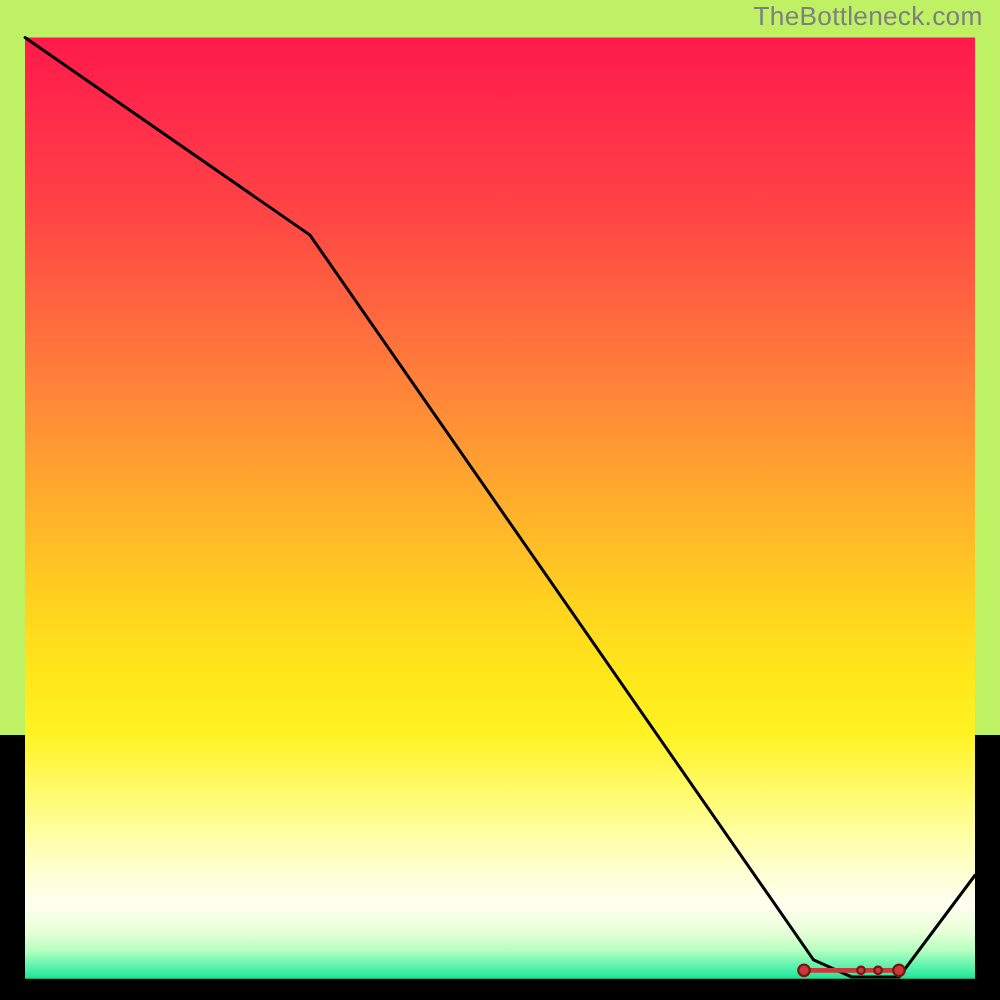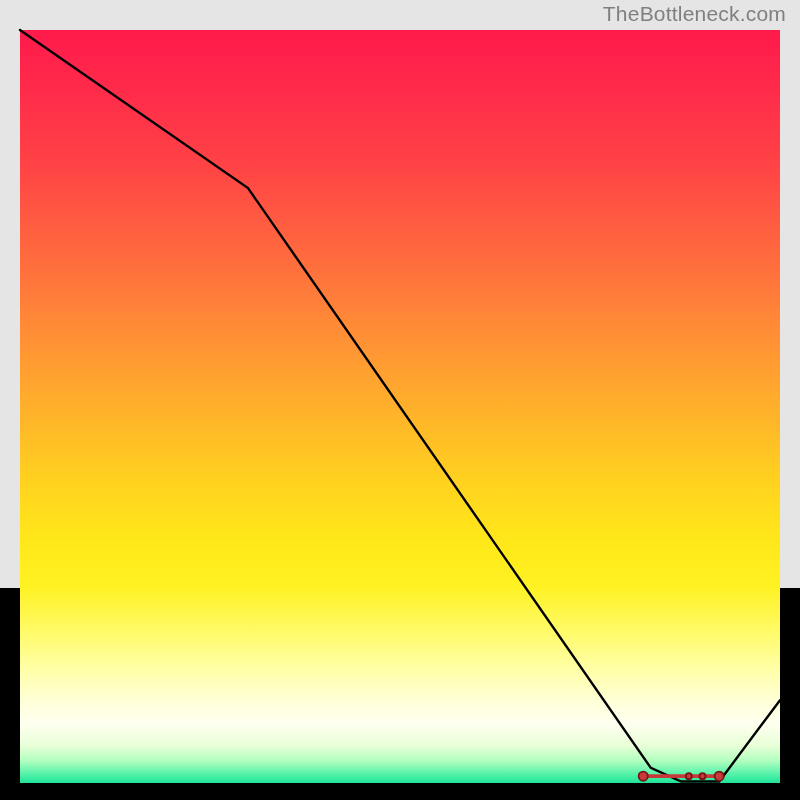--- a/index.html
+++ b/index.html
@@ -8,21 +8,21 @@
     width: 800px;
     height: 800px;
     background: #000;
     overflow: hidden;
     font-family: Arial, Helvetica, sans-serif;
   }
   .stage {
     position: relative;
     width: 800px;
     height: 588px;
-    background: #e5e5e5;
+    background: #bef264;
   }
   .attribution {
     position: absolute;
     top: 2px;
     right: 14px;
     color: #7f7f7f;
     font-size: 21px;
     font-weight: 400;
     letter-spacing: 0.2px;
   }

